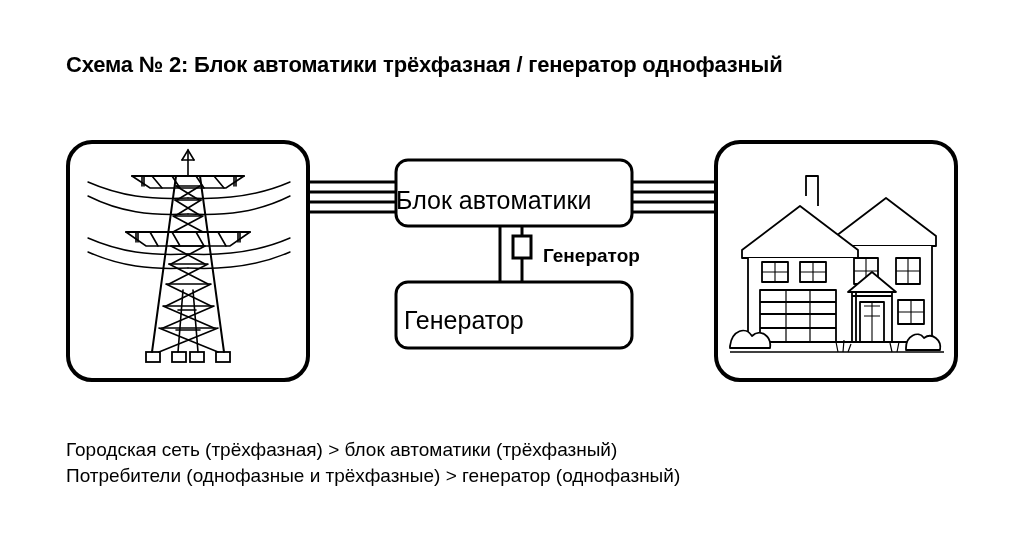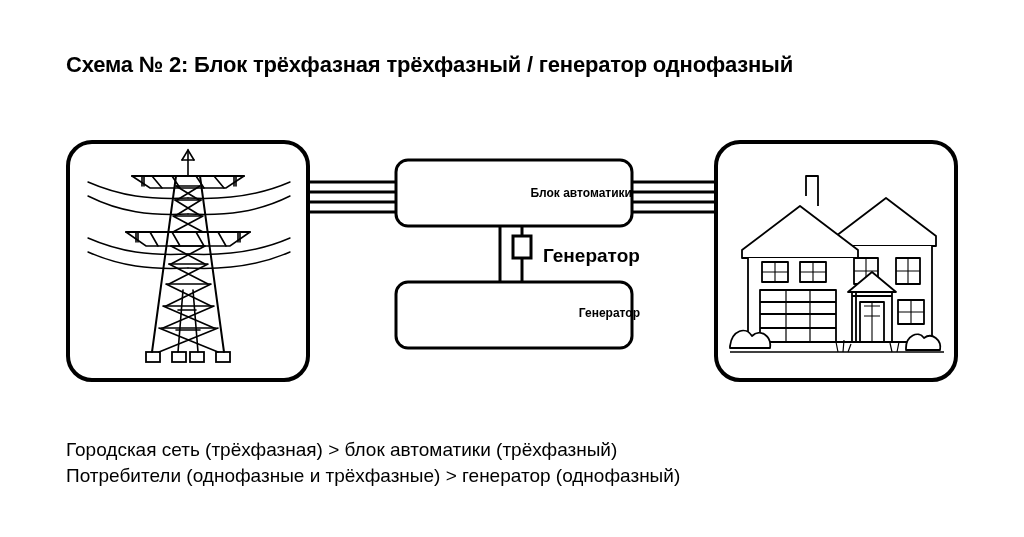--- a/index.html
+++ b/index.html
@@ -45,43 +45,43 @@
   .caption-line { display: block; }
 
   .svg-layer {
     position: absolute;
     left: 0;
     top: 0;
   }
 
   .box-label {
     position: absolute;
-    font-size: 12px;
-    font-weight: bold;
-    text-align: right;
+    font-size: 25px;
+    font-weight: normal;
+    text-align: left;
     white-space: nowrap;
   }
   #label-automation { left: 396px; top: 186px; width: 236px; }
   #label-generator  { left: 396px; top: 306px; width: 236px; padding-left: 8px; }
 
   #label-jumpers {
     position: absolute;
     left: 543px;
     top: 245px;
     font-size: 19px;
     font-weight: bold;
     white-space: nowrap;
   }
 </style>
 </head>
 <body>
 
 <div id="diagram-root">
 
-  <div class="title">Схема № 2: Блок трёхфазная трёхфазный / генератор однофазный</div>
+  <div class="title">Схема № 2: Блок автоматики трёхфазная / генератор однофазный</div>
 
   <svg class="svg-layer" width="1024" height="537" viewBox="0 0 1024 537">
 
     <g stroke="#000" stroke-width="3" fill="none">
       <line x1="308" y1="182" x2="396" y2="182"></line>
       <line x1="308" y1="192" x2="396" y2="192"></line>
       <line x1="308" y1="202" x2="396" y2="202"></line>
       <line x1="308" y1="212" x2="396" y2="212"></line>
     </g>
 

